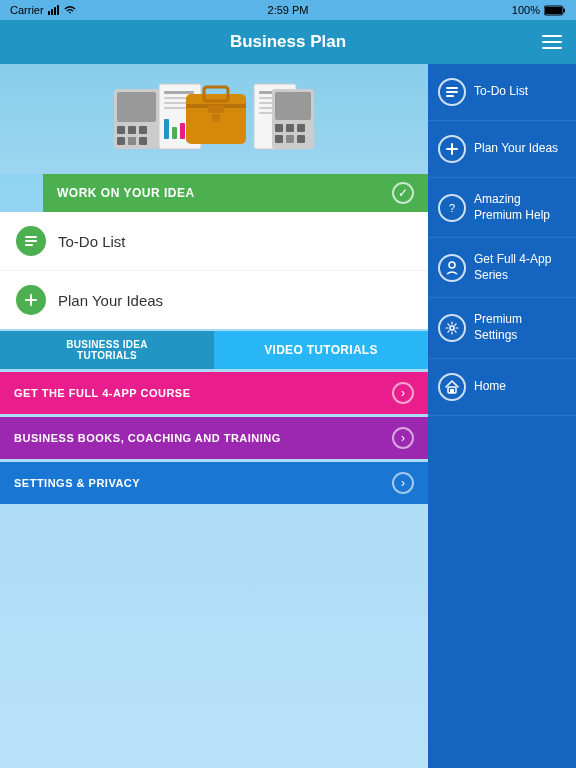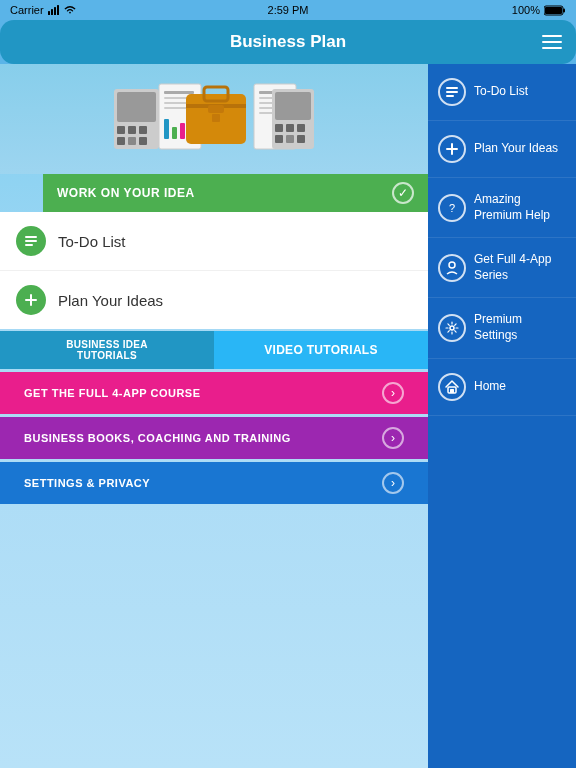--- a/index.html
+++ b/index.html
@@ -30,21 +30,20 @@
 
     
     .nav-bar {
       width: 100%;
       height: 44px;
       background: #2196c4;
       display: flex;
       align-items: center;
       justify-content: center;
       position: relative;
-      border-radius: 14px;
     }
     .nav-title {
       color: white;
       font-size: 17px;
       font-weight: 600;
     }
     .nav-menu-btn {
       position: absolute;
       right: 14px;
       top: 50%;
@@ -171,21 +170,21 @@
       color: white;
     }
 
     
     .action-row {
       margin-top: 2px;
       height: 42px;
       display: flex;
       align-items: center;
       justify-content: space-between;
-      padding: 0 24px;
+      padding: 0 14px;
       cursor: pointer;
     }
     .action-row-pink { background: #e91e8c; }
     .action-row-purple { background: #9c27b0; }
     .action-row-blue-dark { background: #1976d2; }
     .action-row-label {
       color: white;
       font-size: 11px;
       font-weight: 700;
       text-transform: uppercase;

